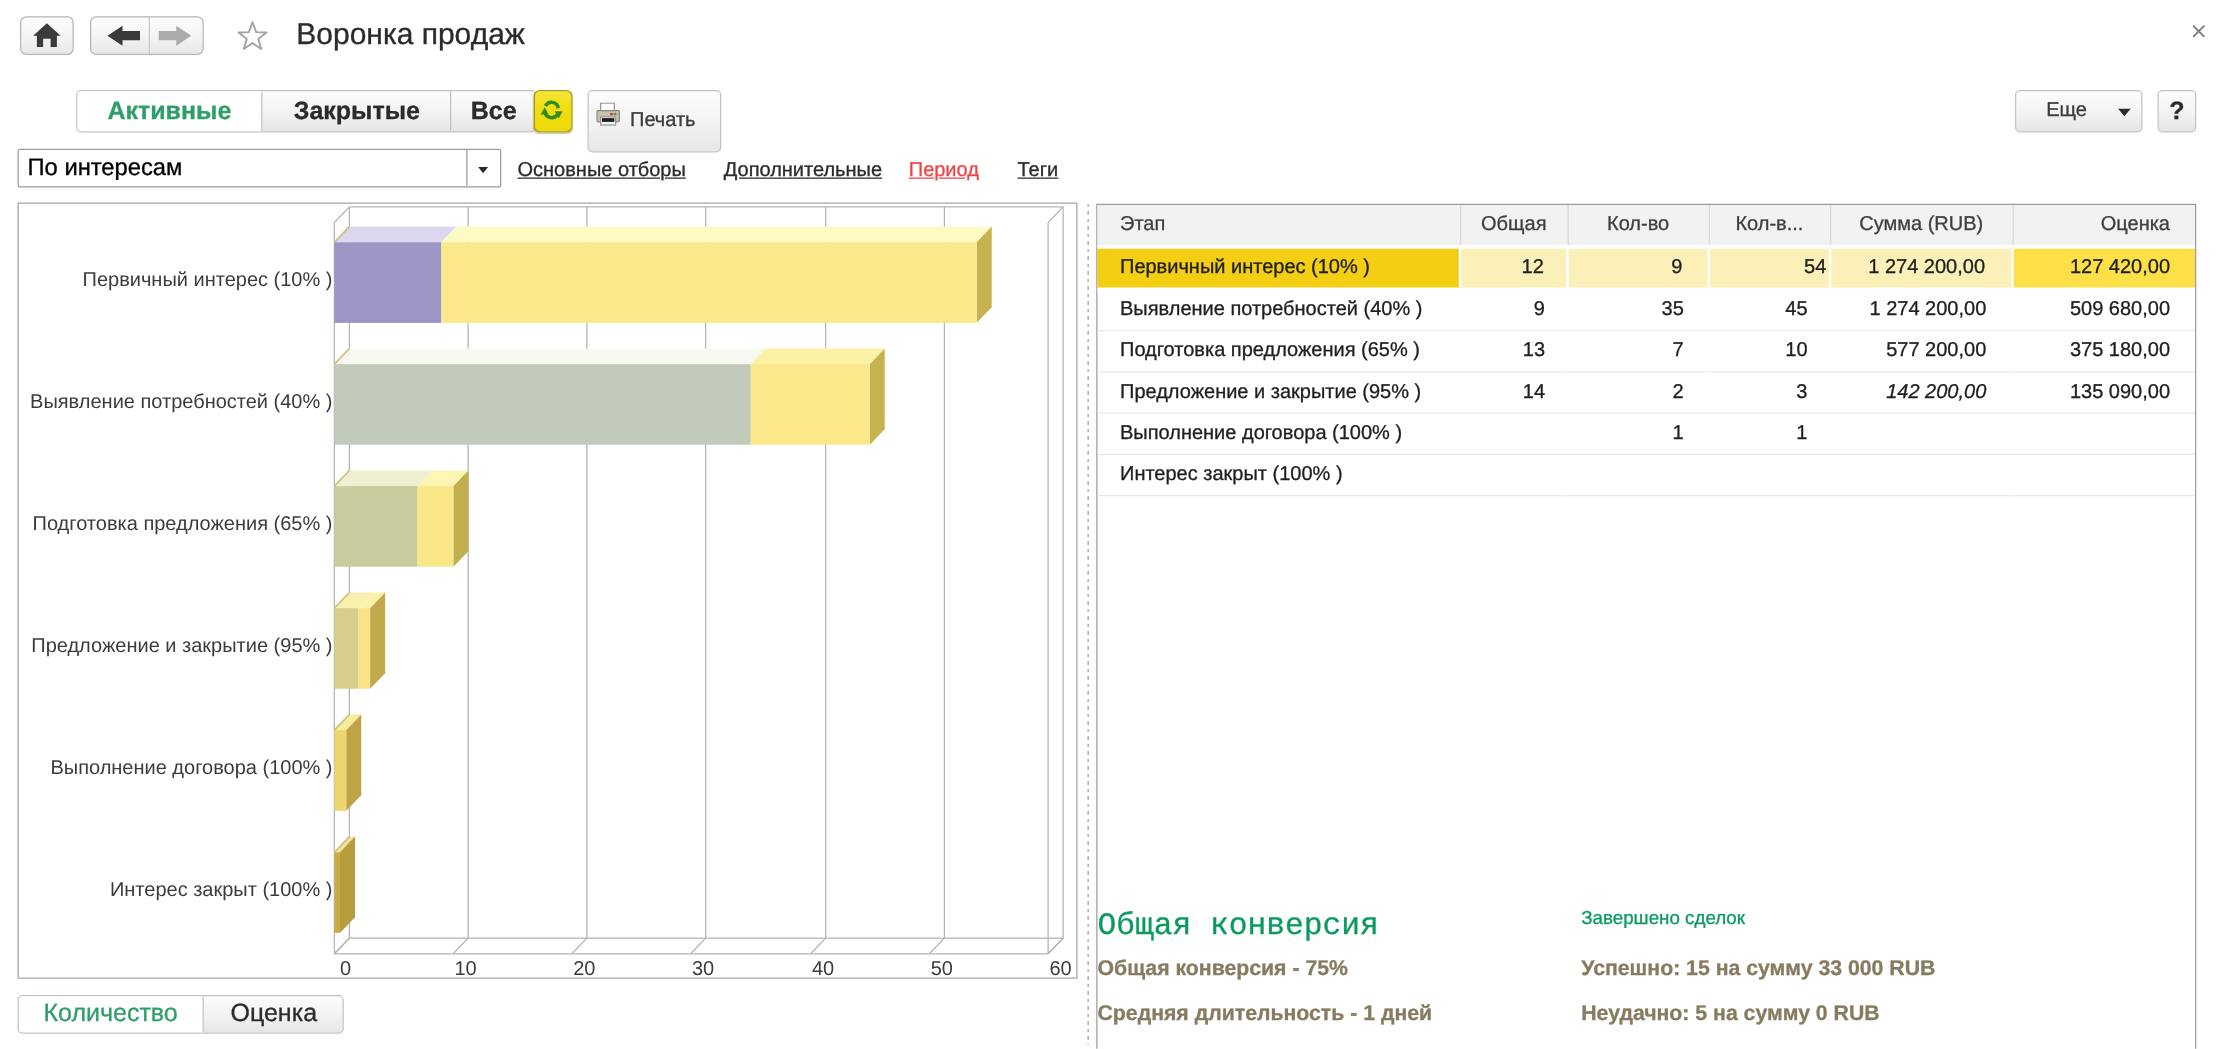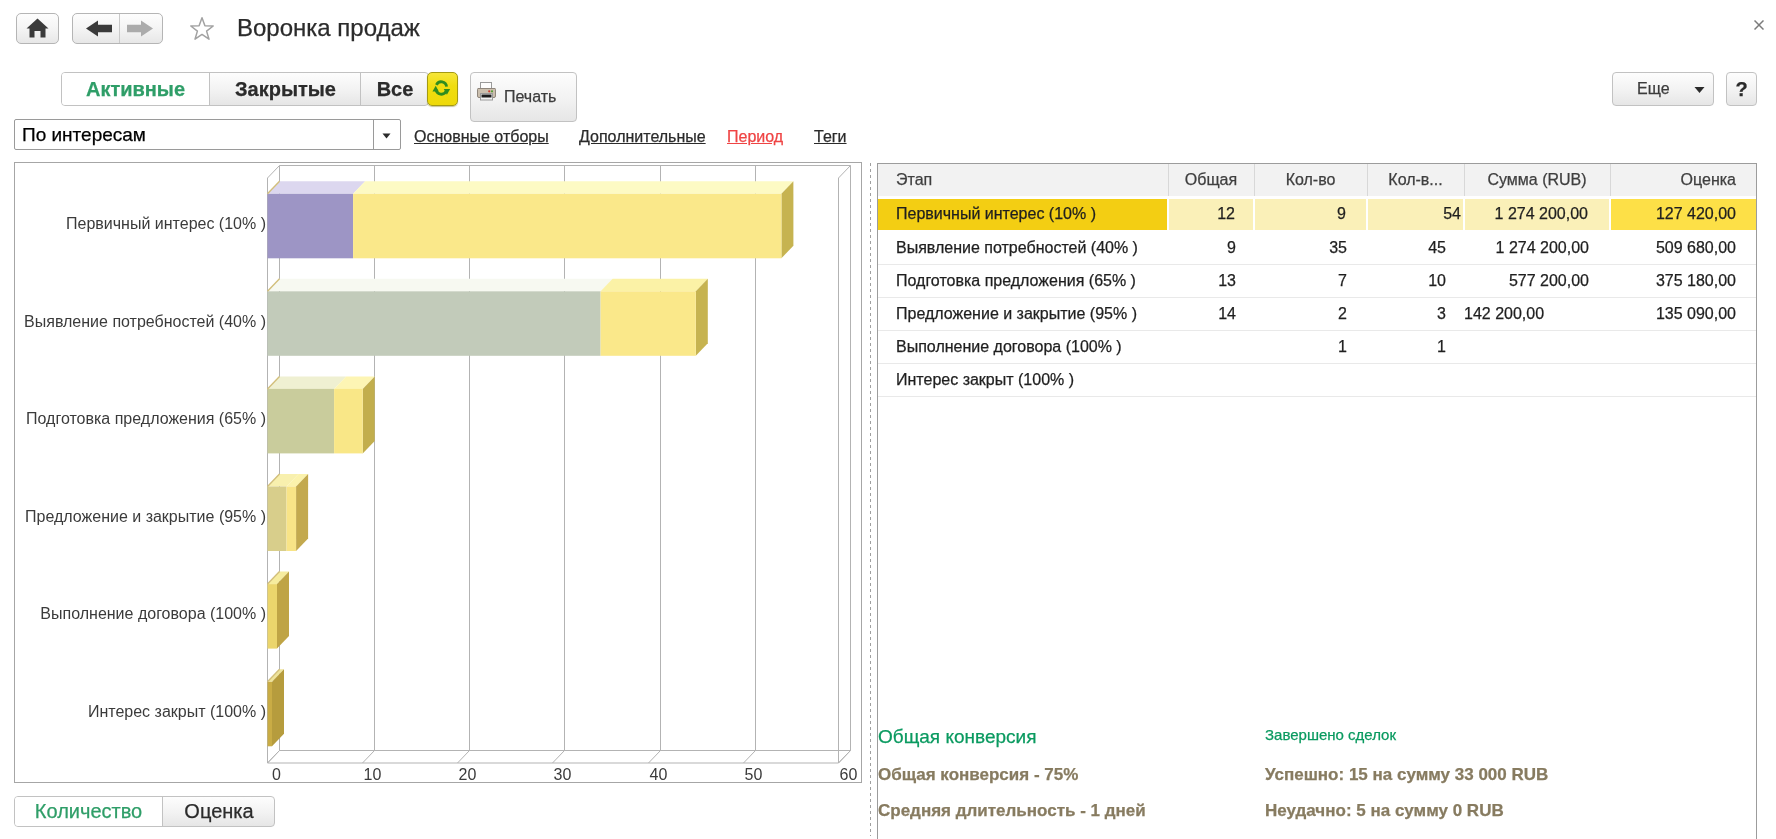--- a/index.html
+++ b/index.html
@@ -223,21 +223,21 @@
         <td style="text-align:right;padding-right:20px;">7</td>
         <td style="text-align:right;padding-right:18px;">10</td>
         <td style="text-align:right;padding-right:21px;">577 200,00</td>
         <td style="text-align:right;padding-right:20px;">375 180,00</td>
       </tr>
       <tr style="height:33px;border-bottom:1px solid #e9e9e9;">
         <td style="padding-left:18px;">Предложение и закрытие (95% )</td>
         <td style="text-align:right;padding-right:18px;">14</td>
         <td style="text-align:right;padding-right:20px;">2</td>
         <td style="text-align:right;padding-right:18px;">3</td>
-        <td style="text-align:left;padding-right:21px;">142 200,00</td>
+        <td style="text-align:right;padding-right:21px;font-style:italic;">142 200,00</td>
         <td style="text-align:right;padding-right:20px;">135 090,00</td>
       </tr>
       <tr style="height:33px;border-bottom:1px solid #e9e9e9;">
         <td style="padding-left:18px;">Выполнение договора (100% )</td>
         <td></td>
         <td style="text-align:right;padding-right:20px;">1</td>
         <td style="text-align:right;padding-right:18px;">1</td>
         <td></td>
         <td></td>
       </tr>
@@ -246,21 +246,21 @@
         <td></td>
           <td></td>
           <td></td>
           <td></td>
           <td></td>
       </tr>
     </tbody>
   </table>
 </div>
 
-<div class="abs" style="left:878px;top:726px;font-size:19px;color:#0a9a60;">Общая конверсия</div>
+<div class="abs" style="left:878px;top:726px;font-size:25px;color:#0a9a60;font-family:Liberation Mono, monospace;">Общая конверсия</div>
 <div class="abs" style="left:1265px;top:726px;font-size:15px;color:#0a9a60;">Завершено сделок</div>
 <div class="abs" style="left:878px;top:765px;font-size:17px;font-weight:bold;color:#877b60;">Общая конверсия - 75%</div>
 <div class="abs" style="left:1265px;top:765px;font-size:17px;font-weight:bold;color:#877b60;">Успешно: 15 на сумму 33 000 RUB</div>
 <div class="abs" style="left:878px;top:801px;font-size:17px;font-weight:bold;color:#877b60;">Средняя длительность - 1 дней</div>
 <div class="abs" style="left:1265px;top:801px;font-size:17px;font-weight:bold;color:#877b60;">Неудачно: 5 на сумму 0 RUB</div>
 
 <div class="seg" style="left:14px;top:796px;width:261px;height:31px;">
   <div class="sel cell" style="left:0;width:148px;border-right:1px solid #c2c2c2;justify-content:center;font-size:20px;color:#2f9e68;">Количество</div>
   <div class="cell" style="left:149px;right:0;justify-content:center;font-size:20px;color:#2b2b2b;">Оценка</div>
 </div>

